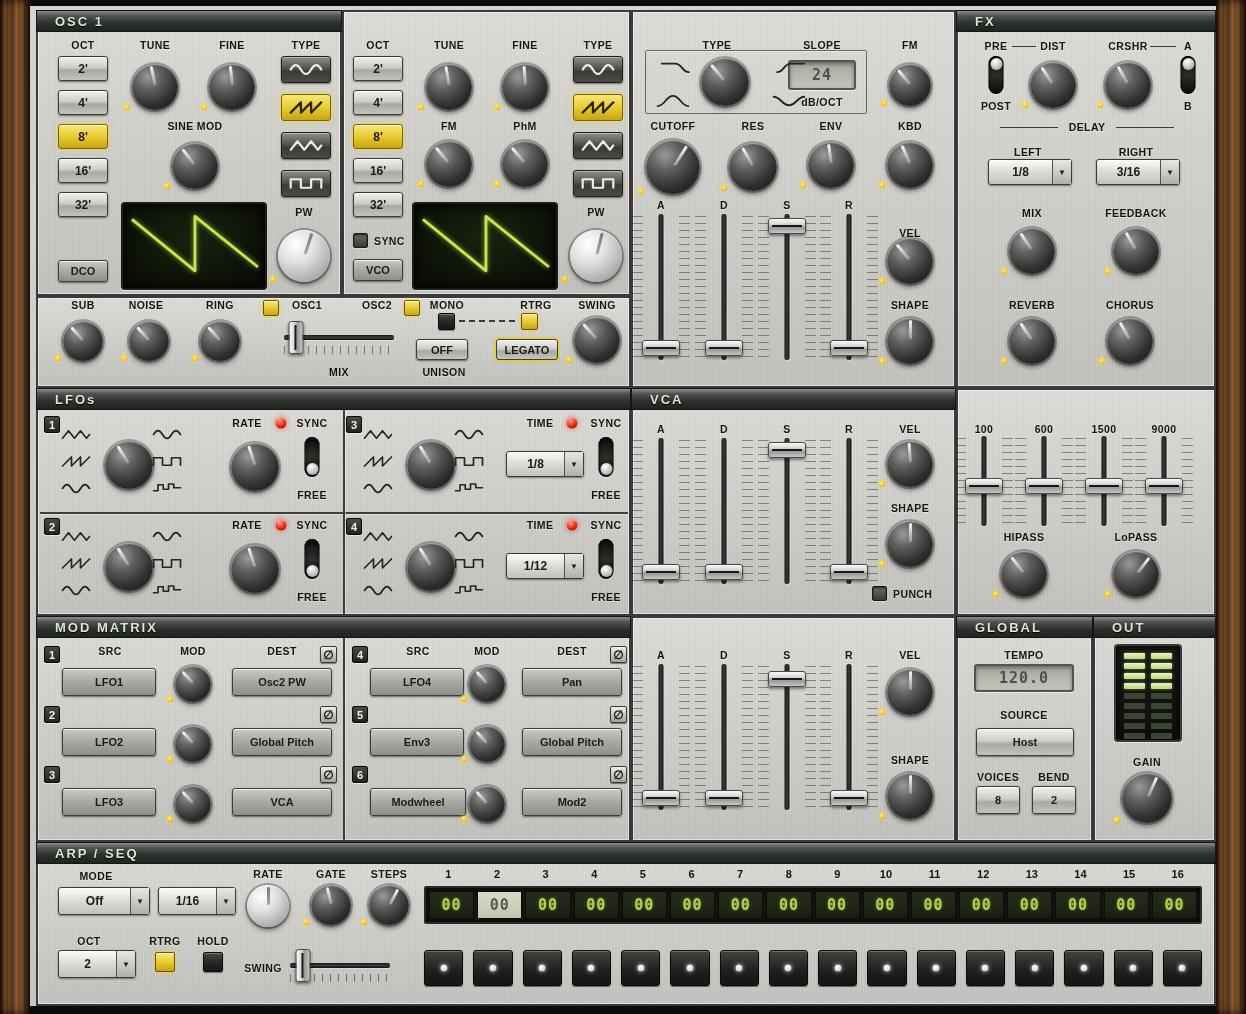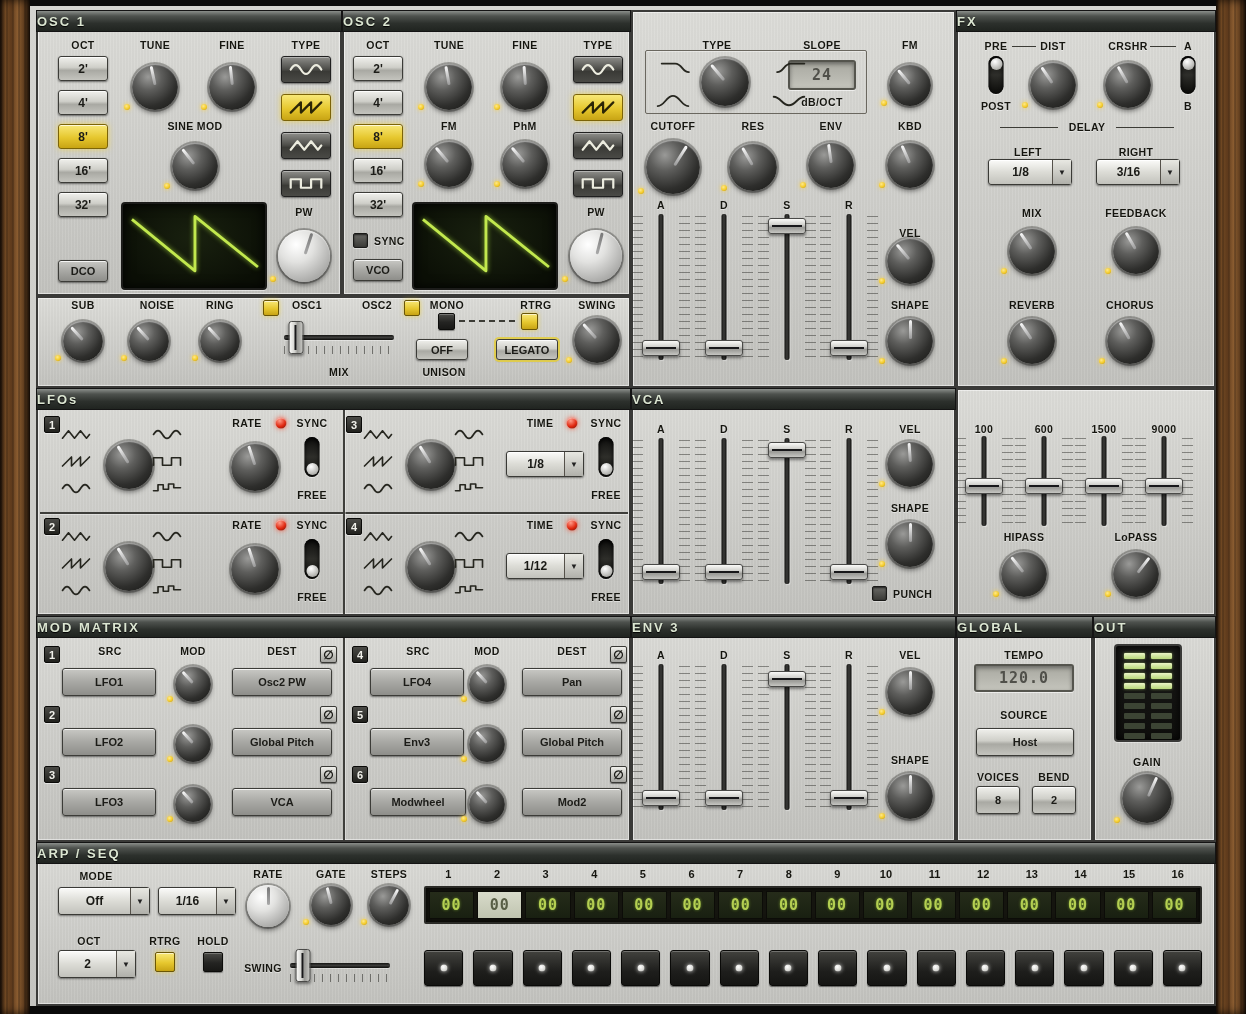--- a/index.html
+++ b/index.html
@@ -7,21 +7,21 @@
 #root{position:absolute;inset:0;width:1246px;height:1014px;background:#0a0a0a}
 .wood{position:absolute;top:0;bottom:0;width:30px;background:
  repeating-linear-gradient(90deg,rgba(0,0,0,.18) 0 2px,transparent 2px 6px),
  linear-gradient(90deg,#2e1c0e,#7a4f26 18%,#5e3a1c 38%,#8a5c30 58%,#6a4422 78%,#3a2412 94%,#1e1208);
  box-shadow:inset 0 0 10px rgba(0,0,0,.8)}
 #panel{position:absolute;left:30px;right:30px;top:6px;bottom:8px;background:linear-gradient(180deg,#d4d4d0,#c4c4c0)}
 .sec{position:absolute;border:2px solid #3a3a38;background:
  repeating-linear-gradient(90deg,rgba(255,255,255,.05) 0 1px,rgba(0,0,0,.02) 1px 3px),
  linear-gradient(180deg,#dcdcd8,#c2c2be);
  box-shadow:inset 0 0 0 1px rgba(255,255,255,.5)}
-.hd{position:absolute;height:22px;background:linear-gradient(180deg,#8a8e8a 0%,#4e524e 25%,#2c302c 62%,#202420);border:1px solid #141414;display:flex;align-items:center;padding-left:0}
+.hd{position:absolute;height:22px;background:linear-gradient(180deg,#8a8e8a 0%,#4e524e 25%,#2c302c 62%,#202420);border:1px solid #141414;display:flex;align-items:center;padding-left:18px}
 .hd span{color:#dce6d2;font-weight:bold;font-size:13px;letter-spacing:2px;text-shadow:0 1px 1px #000}
 .lb{position:absolute;transform:translateX(-50%);font-size:10.5px;font-weight:bold;color:#15150f;letter-spacing:.4px;white-space:nowrap;text-shadow:0 1px 0 rgba(255,255,255,.45)}
 .lft{transform:none}
 .knob{position:absolute;transform:translate(-50%,-50%);border-radius:50%;background:radial-gradient(circle at 35% 28%,#9a9a98 0%,#5e5e5c 30%,#2e2e2c 65%,#151513 100%);box-shadow:0 3px 5px rgba(0,0,0,.5),inset 0 1px 1px rgba(255,255,255,.45),0 0 0 2px rgba(25,25,23,.3)}
 .knob .ptr{position:absolute;inset:0;transform:rotate(var(--rot,0deg))}
 .knob .ptr::before{content:"";position:absolute;left:calc(50% - 1.5px);top:2px;width:3px;height:42%;background:linear-gradient(#fafafa,#999);border-radius:2px}
 .knob .led{position:absolute;width:6px;height:6px;border-radius:50%;left:-8px;bottom:0;background:radial-gradient(circle at 40% 35%,#ffe98a,#f2c822 60%,#a87c08);box-shadow:0 0 4px rgba(255,210,60,.9)}
 .silver{background:radial-gradient(circle at 35% 28%,#ffffff 0%,#e2e2e0 35%,#a8a8a6 78%,#828280 100%)}
 .silver .ptr::before{background:linear-gradient(#777,#aaa)}
 .k36{width:36px;height:36px}.k40{width:40px;height:40px}.k42{width:42px;height:42px}.k46{width:46px;height:46px}.k48{width:48px;height:48px}.k50{width:50px;height:50px}.k52{width:52px;height:52px}.k54{width:54px;height:54px}
@@ -105,37 +105,31 @@
 <div class="sec" style="left:1093px;top:616px;width:123px;height:226px"></div>
 <div class="sec" style="left:36px;top:842px;width:1180px;height:164px"></div>
 
 <div class="divh" style="left:40px;top:512px;width:588px"></div>
 <div class="divv" style="left:343px;top:410px;height:204px"></div>
 <div class="divv" style="left:343px;top:618px;height:222px"></div>
 
 <div class="hd" style="left:36px;top:10px;width:306px">
       <span>OSC 1</span>
     </div>
-<div class="hd" style="left:342px;top:10px;width:289px">
-      <span>OSC 2</span>
-    </div>
 <div class="hd" style="left:956px;top:10px;width:260px">
       <span>FX</span>
     </div>
 <div class="hd" style="left:36px;top:388px;width:595px">
       <span>LFOs</span>
     </div>
 <div class="hd" style="left:631px;top:388px;width:325px">
       <span>VCA</span>
     </div>
 <div class="hd" style="left:36px;top:616px;width:595px">
       <span>MOD MATRIX</span>
-    </div>
-<div class="hd" style="left:631px;top:616px;width:325px">
-      <span>ENV 3</span>
     </div>
 <div class="hd" style="left:956px;top:616px;width:137px">
       <span>GLOBAL</span>
     </div>
 <div class="hd" style="left:1093px;top:616px;width:123px">
       <span>OUT</span>
     </div>
 <div class="hd" style="left:36px;top:842px;width:1180px">
       <span>ARP / SEQ</span>
     </div>
@@ -199,21 +193,21 @@
 <svg viewBox="0 0 146 88">
         <polyline points="8,16 74,70 74,13 140,66"></polyline>
       </svg>
     </div>
 <div class="knob k52 silver" style="left:596px;top:256px;--rot:14deg">
       <span class="ptr"></span>
       <span class="led"></span>
     </div>
 
 <span class="lb" style="left:83px;top:299px">SUB</span>
-<span class="lb" style="left:157px;top:299px">NOISE</span>
+<span class="lb" style="left:146px;top:299px">NOISE</span>
 <span class="lb" style="left:220px;top:299px">RING</span>
 <span class="lb" style="left:307px;top:299px">OSC1</span>
 <span class="lb" style="left:377px;top:299px">OSC2</span>
 <span class="lb" style="left:447px;top:299px">MONO</span>
 <span class="lb" style="left:536px;top:299px">RTRG</span>
 <span class="lb" style="left:597px;top:299px">SWING</span>
 <span class="lb" style="left:339px;top:366px">MIX</span>
 <span class="lb" style="left:444px;top:366px">UNISON</span>
 <div class="knob k40" style="left:83px;top:341px;--rot:-42deg">
       <span class="ptr"></span>

